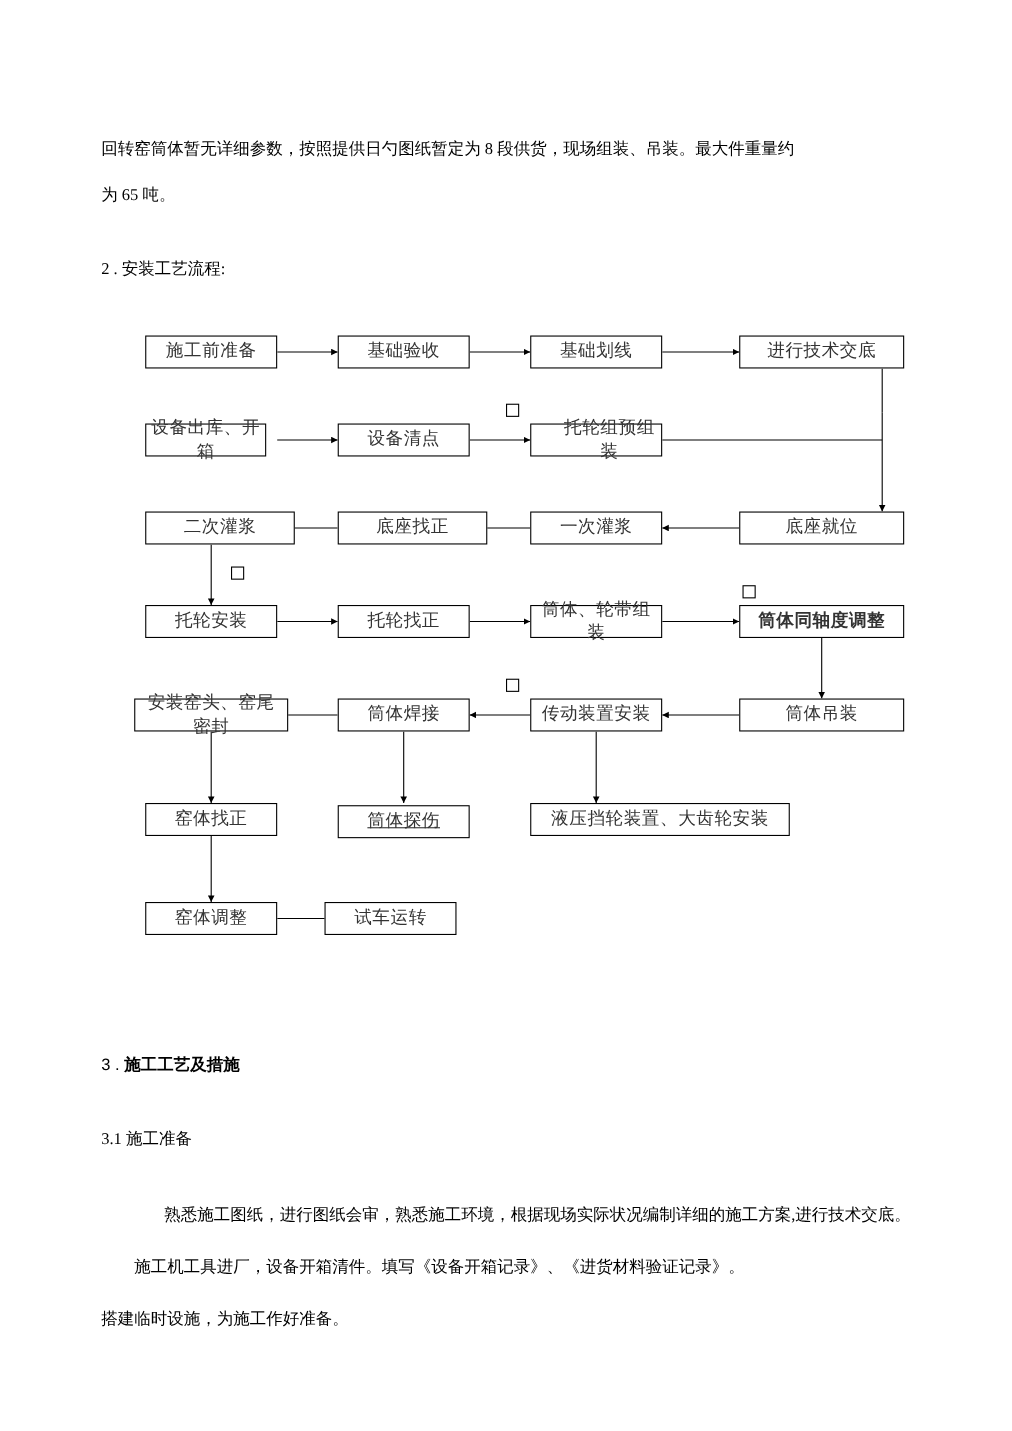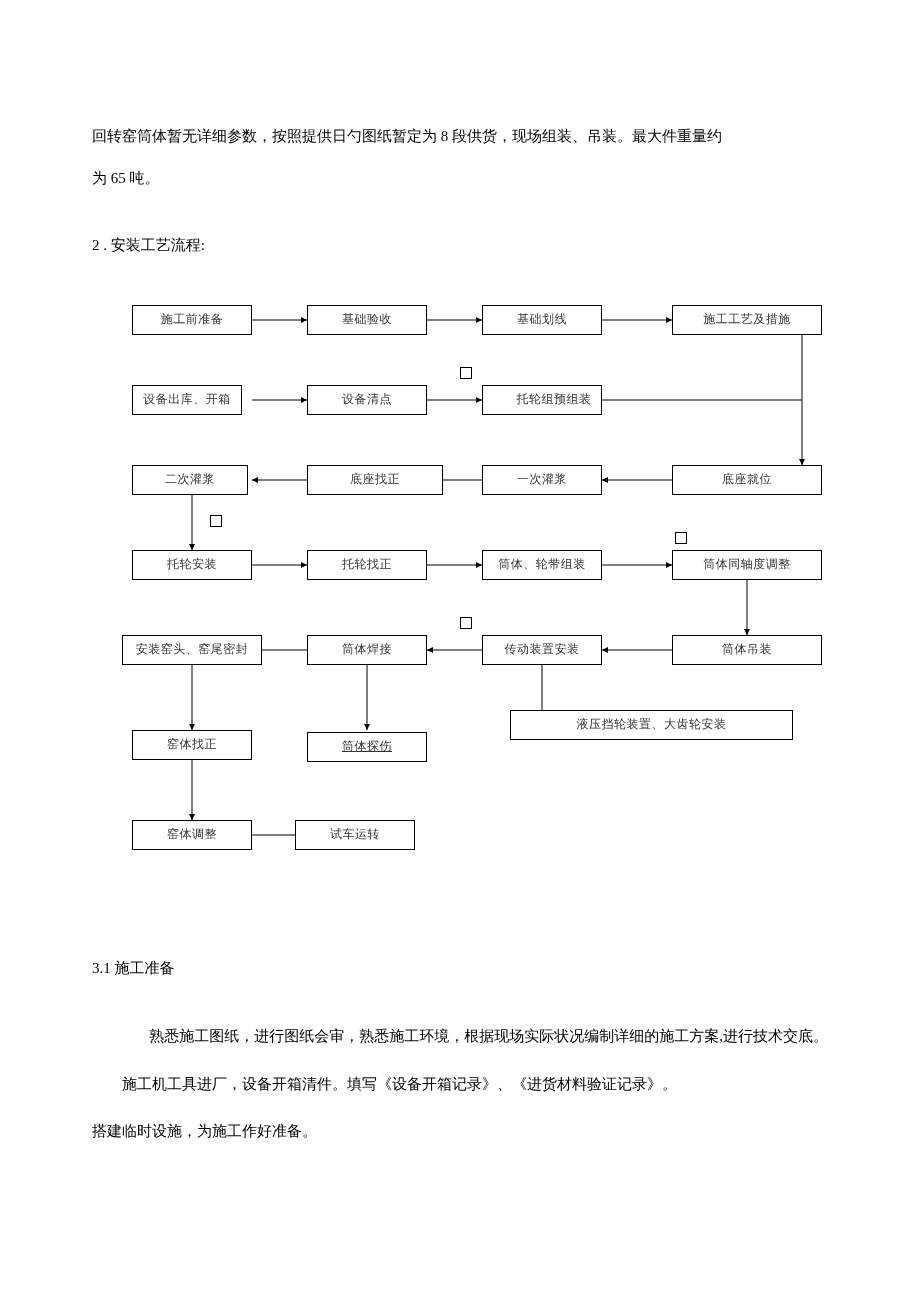--- a/index.html
+++ b/index.html
@@ -29,21 +29,21 @@
     .flowchart {
       position: relative;
       width: 720px;
       height: 620px;
       margin: 0 0 30px 30px;
     }
     .box {
       position: absolute;
       border: 1px solid #000;
       background: #fff;
-      font-size: 12px;
+      font-size: 16px;
       color: #333;
       display: flex;
       align-items: center;
       justify-content: center;
       height: 30px;
       text-align: center;
       padding: 0 4px;
       letter-spacing: 0.5px;
     }
     svg.arrows {
@@ -121,49 +121,52 @@
     </svg>
 
     <div class="sq" style="left:338px; top:67px;"></div>
     <div class="sq" style="left:88px; top:215px;"></div>
     <div class="sq" style="left:553px; top:232px;"></div>
     <div class="sq" style="left:338px; top:317px;"></div>
 
     <div class="box" style="left:10px; top:5px; width:120px;">施工前准备</div>
     <div class="box" style="left:185px; top:5px; width:120px;">基础验收</div>
     <div class="box" style="left:360px; top:5px; width:120px;">基础划线</div>
-    <div class="box" style="left:550px; top:5px; width:150px;">施工工艺及措施</div>
+    <div class="box" style="left:550px; top:5px; width:150px;">进行技术交底</div>
 
     <div class="box" style="left:10px; top:85px; width:110px;">设备出库、开箱</div>
     <div class="box" style="left:185px; top:85px; width:120px;">设备清点</div>
     <div class="box" style="left:360px; top:85px; width:120px;padding-left:28px;">托轮组预组装</div>
 
-    <div class="box" style="left:10px; top:165px; width:116px;">二次灌浆</div>
+    <div class="box" style="left:10px; top:165px; width:136px;">二次灌浆</div>
     <div class="box" style="left:185px; top:165px; width:136px;">底座找正</div>
     <div class="box" style="left:360px; top:165px; width:120px;">一次灌浆</div>
     <div class="box" style="left:550px; top:165px; width:150px;">底座就位</div>
 
     <div class="box" style="left:10px; top:250px; width:120px;">托轮安装</div>
     <div class="box" style="left:185px; top:250px; width:120px;">托轮找正</div>
     <div class="box" style="left:360px; top:250px; width:120px;">筒体、轮带组装</div>
-    <div class="box" style="left:550px; top:250px; width:150px;">筒体同轴度调整</div>
+    <div class="box" style="left:550px; top:250px; width:150px;font-weight:bold;">筒体同轴度调整</div>
 
     <div class="box" style="left:0px; top:335px; width:140px;">安装窑头、窑尾密封</div>
     <div class="box" style="left:185px; top:335px; width:120px;">筒体焊接</div>
     <div class="box" style="left:360px; top:335px; width:120px;">传动装置安装</div>
     <div class="box" style="left:550px; top:335px; width:150px;">筒体吊装</div>
 
     <div class="box" style="left:10px; top:430px; width:120px;">窑体找正</div>
     <div class="box" style="left:185px; top:432px; width:120px;text-decoration:underline;">筒体探伤</div>
-    <div class="box" style="left:360px; top:410px; width:283px;margin-left:28px;">液压挡轮装置、大齿轮安装</div>
+    <div class="box" style="left:360px; top:430px; width:236px;">液压挡轮装置、大齿轮安装</div>
 
     <div class="box" style="left:10px; top:520px; width:120px;">窑体调整</div>
     <div class="box" style="left:173px; top:520px; width:120px;">试车运转</div>
   </div>
 
+  <p class="section-label" style="margin-bottom:30px;">
+    <span class="num">3 . </span><span class="bold">施工工艺及措施</span>
+  </p>
 
   <p class="section-label" style="margin-bottom:28px;">3.1 施工准备</p>
 
   <p class="body-text indent" style="margin-left:0;text-align:right;">熟悉施工图纸，进行图纸会审，熟悉施工环境，根据现场实际状况编制详细的施工方案,进行技术交底。</p>
   <p class="body-text indent">施工机工具进厂，设备开箱清件。填写《设备开箱记录》、《进货材料验证记录》。</p>
   <p class="body-text">搭建临时设施，为施工作好准备。</p>
 
 </div>
 
 </body></html>

